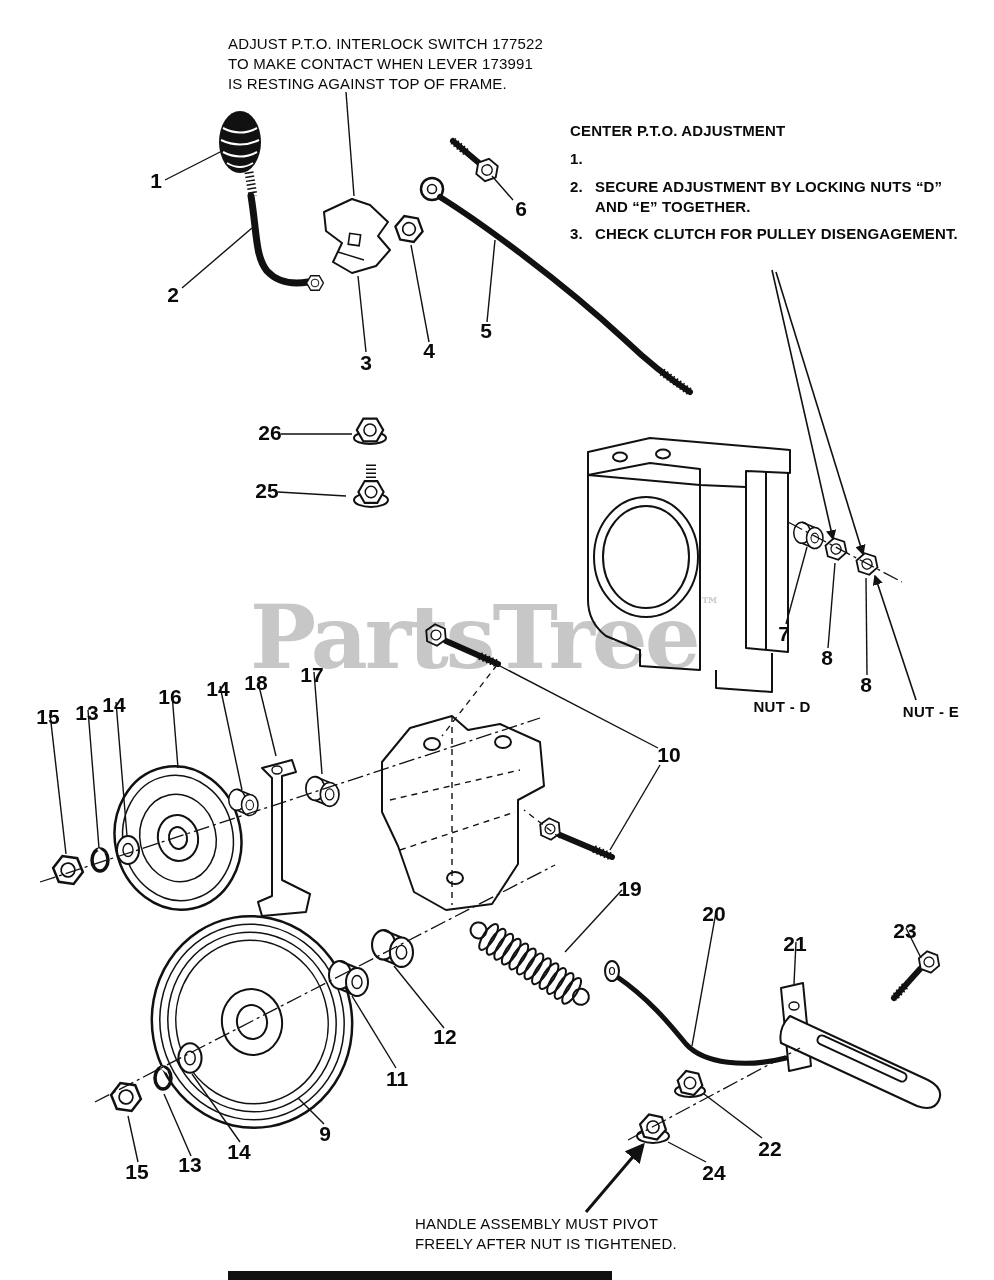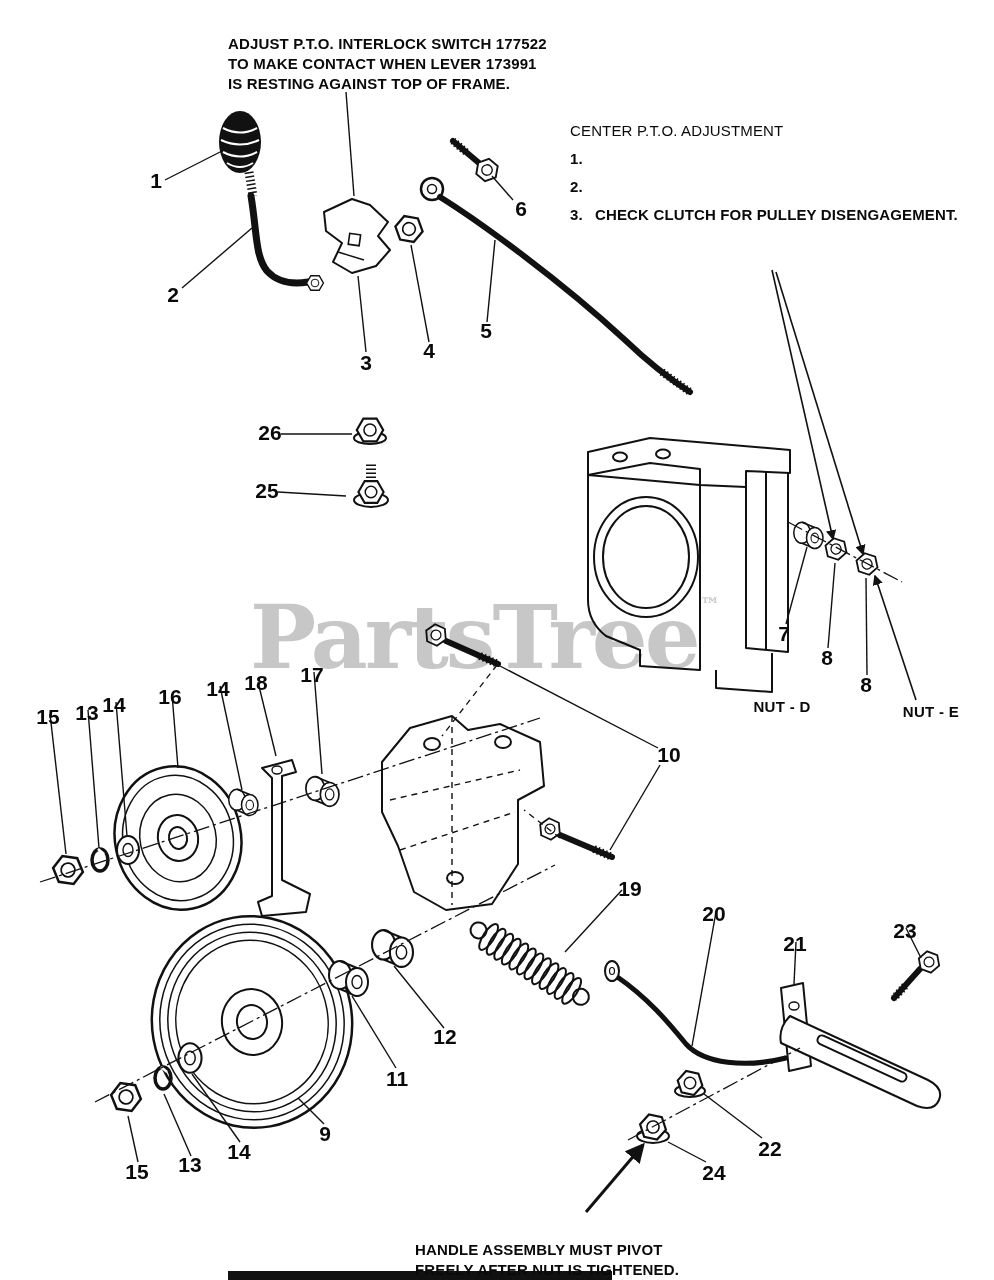--- a/index.html
+++ b/index.html
@@ -1,23 +1,23 @@
 <!DOCTYPE html>
 <html><head>
 <meta charset="utf-8">
 <style>
   *{margin:0;padding:0;box-sizing:border-box}
   html,body{background:#ffffff}
   .page{position:relative;width:994px;height:1280px;background:#fff;overflow:hidden;
         font-family:"Liberation Sans",sans-serif;color:#0a0a0a}
   .page svg{position:absolute;left:0;top:0}
-  .note{position:absolute;font-weight:700;font-size:15px;line-height:1.32;
+  .note{position:absolute;font-weight:400;font-size:15px;line-height:1.32;
         white-space:pre-line;letter-spacing:.15px;color:#0a0a0a}
   .pto-block{position:absolute;left:570px;top:122px;width:424px}
-  .pto-title{font-weight:400;font-size:15px;letter-spacing:.15px;margin-bottom:10px}
+  .pto-title{font-weight:700;font-size:15px;letter-spacing:.15px;margin-bottom:10px}
   .pto-item{display:flex;gap:9px;margin-bottom:8px;font-weight:700;font-size:15px;
             line-height:1.32;letter-spacing:.15px}
   .pto-num{flex:0 0 16px}
   .pto-text{flex:1;max-width:372px}
   .plabel{font:700 21px "Liberation Sans",sans-serif;fill:#0a0a0a;text-anchor:middle}
   .nutlabel{font:700 15px "Liberation Sans",sans-serif;fill:#0a0a0a;text-anchor:middle;letter-spacing:.3px}
   .wm{font-family:"DejaVu Serif",serif;font-weight:700;font-size:88px;fill:#c7c7c7;
       letter-spacing:-3px;mix-blend-mode:multiply}
   .wm-tm{font-family:"DejaVu Serif",serif;font-weight:700;font-size:20px;fill:#c9c9c9;mix-blend-mode:multiply}
 </style>
@@ -344,24 +344,25 @@
 TO MAKE CONTACT WHEN LEVER 173991
 IS RESTING AGAINST TOP OF FRAME.</div>
 
   <div class="pto-block">
     <div class="pto-title">CENTER P.T.O. ADJUSTMENT</div>
     <div class="pto-item">
       <span class="pto-num">1.</span>
     </div>
     <div class="pto-item">
       <span class="pto-num">2.</span>
+      <span class="pto-text">SECURE ADJUSTMENT BY LOCKING NUTS “D” AND “E” TOGETHER.</span>
     </div>
     <div class="pto-item">
       <span class="pto-num">3.</span>
       <span class="pto-text">CHECK CLUTCH FOR PULLEY DISENGAGEMENT.</span>
     </div>
   </div>
 
 
-  <div class="note" style="left:415px;top:1240px;width:300px">HANDLE ASSEMBLY MUST PIVOT
+  <div class="note" style="left:415px;top:1214px;width:300px">HANDLE ASSEMBLY MUST PIVOT
 FREELY AFTER NUT IS TIGHTENED.</div>
 
 </div>
 
 </body></html>

